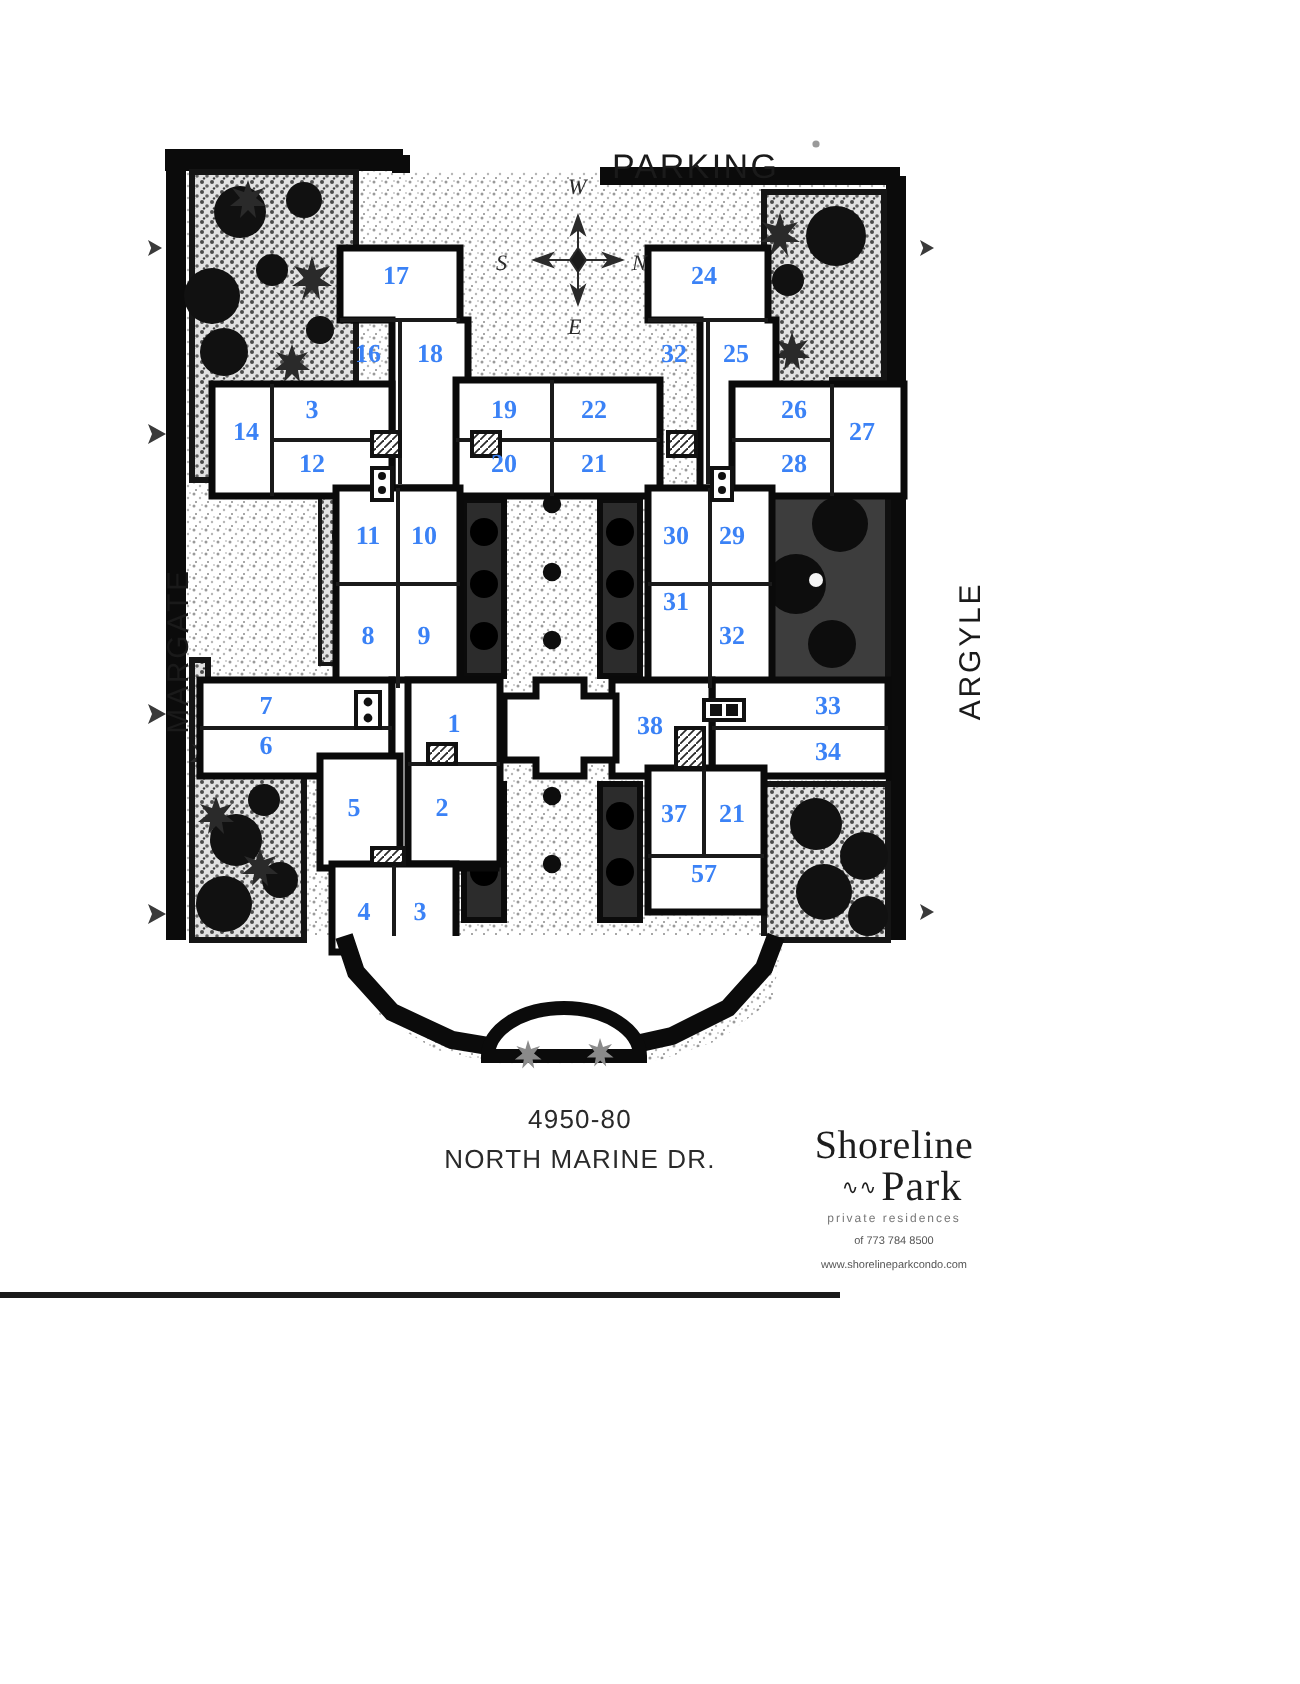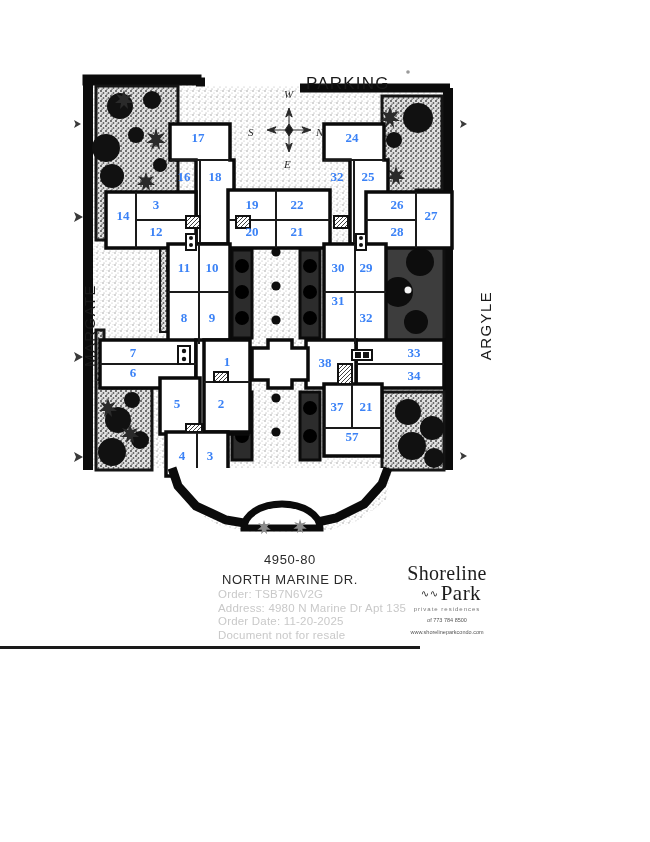--- a/index.html
+++ b/index.html
@@ -480,26 +480,20 @@
       <div class="unit" style="left: 337px; top: 407px;">37</div>
       <div class="unit" style="left: 366px; top: 407px;">21</div>
       <div class="unit" style="left: 352px; top: 437px;">57</div>
     </div>
 
   <div id="titleblock">
 
     <div class="addr-line addr-1">4950-80</div>
     <div class="addr-line addr-2">NORTH MARINE DR.</div>
 
-    <div id="watermark">
-      <div>Order: TSB7N6V2G</div>
-      <div>Address: 4980 N Marine Dr Apt 135</div>
-      <div>Order Date: 11-20-2025</div>
-      <div>Document not for resale</div>
-    </div>
 
     <div id="logo">
       <div class="l1">Shoreline</div>
       <div class="l2"><span class="sw">∿∿</span><span>Park</span></div>
       <div class="l3">private residences</div>
       <div class="l4">of 773 784 8500</div>
       <div class="l4">www.shorelineparkcondo.com</div>
     </div>
 
     <div id="rule"></div>

